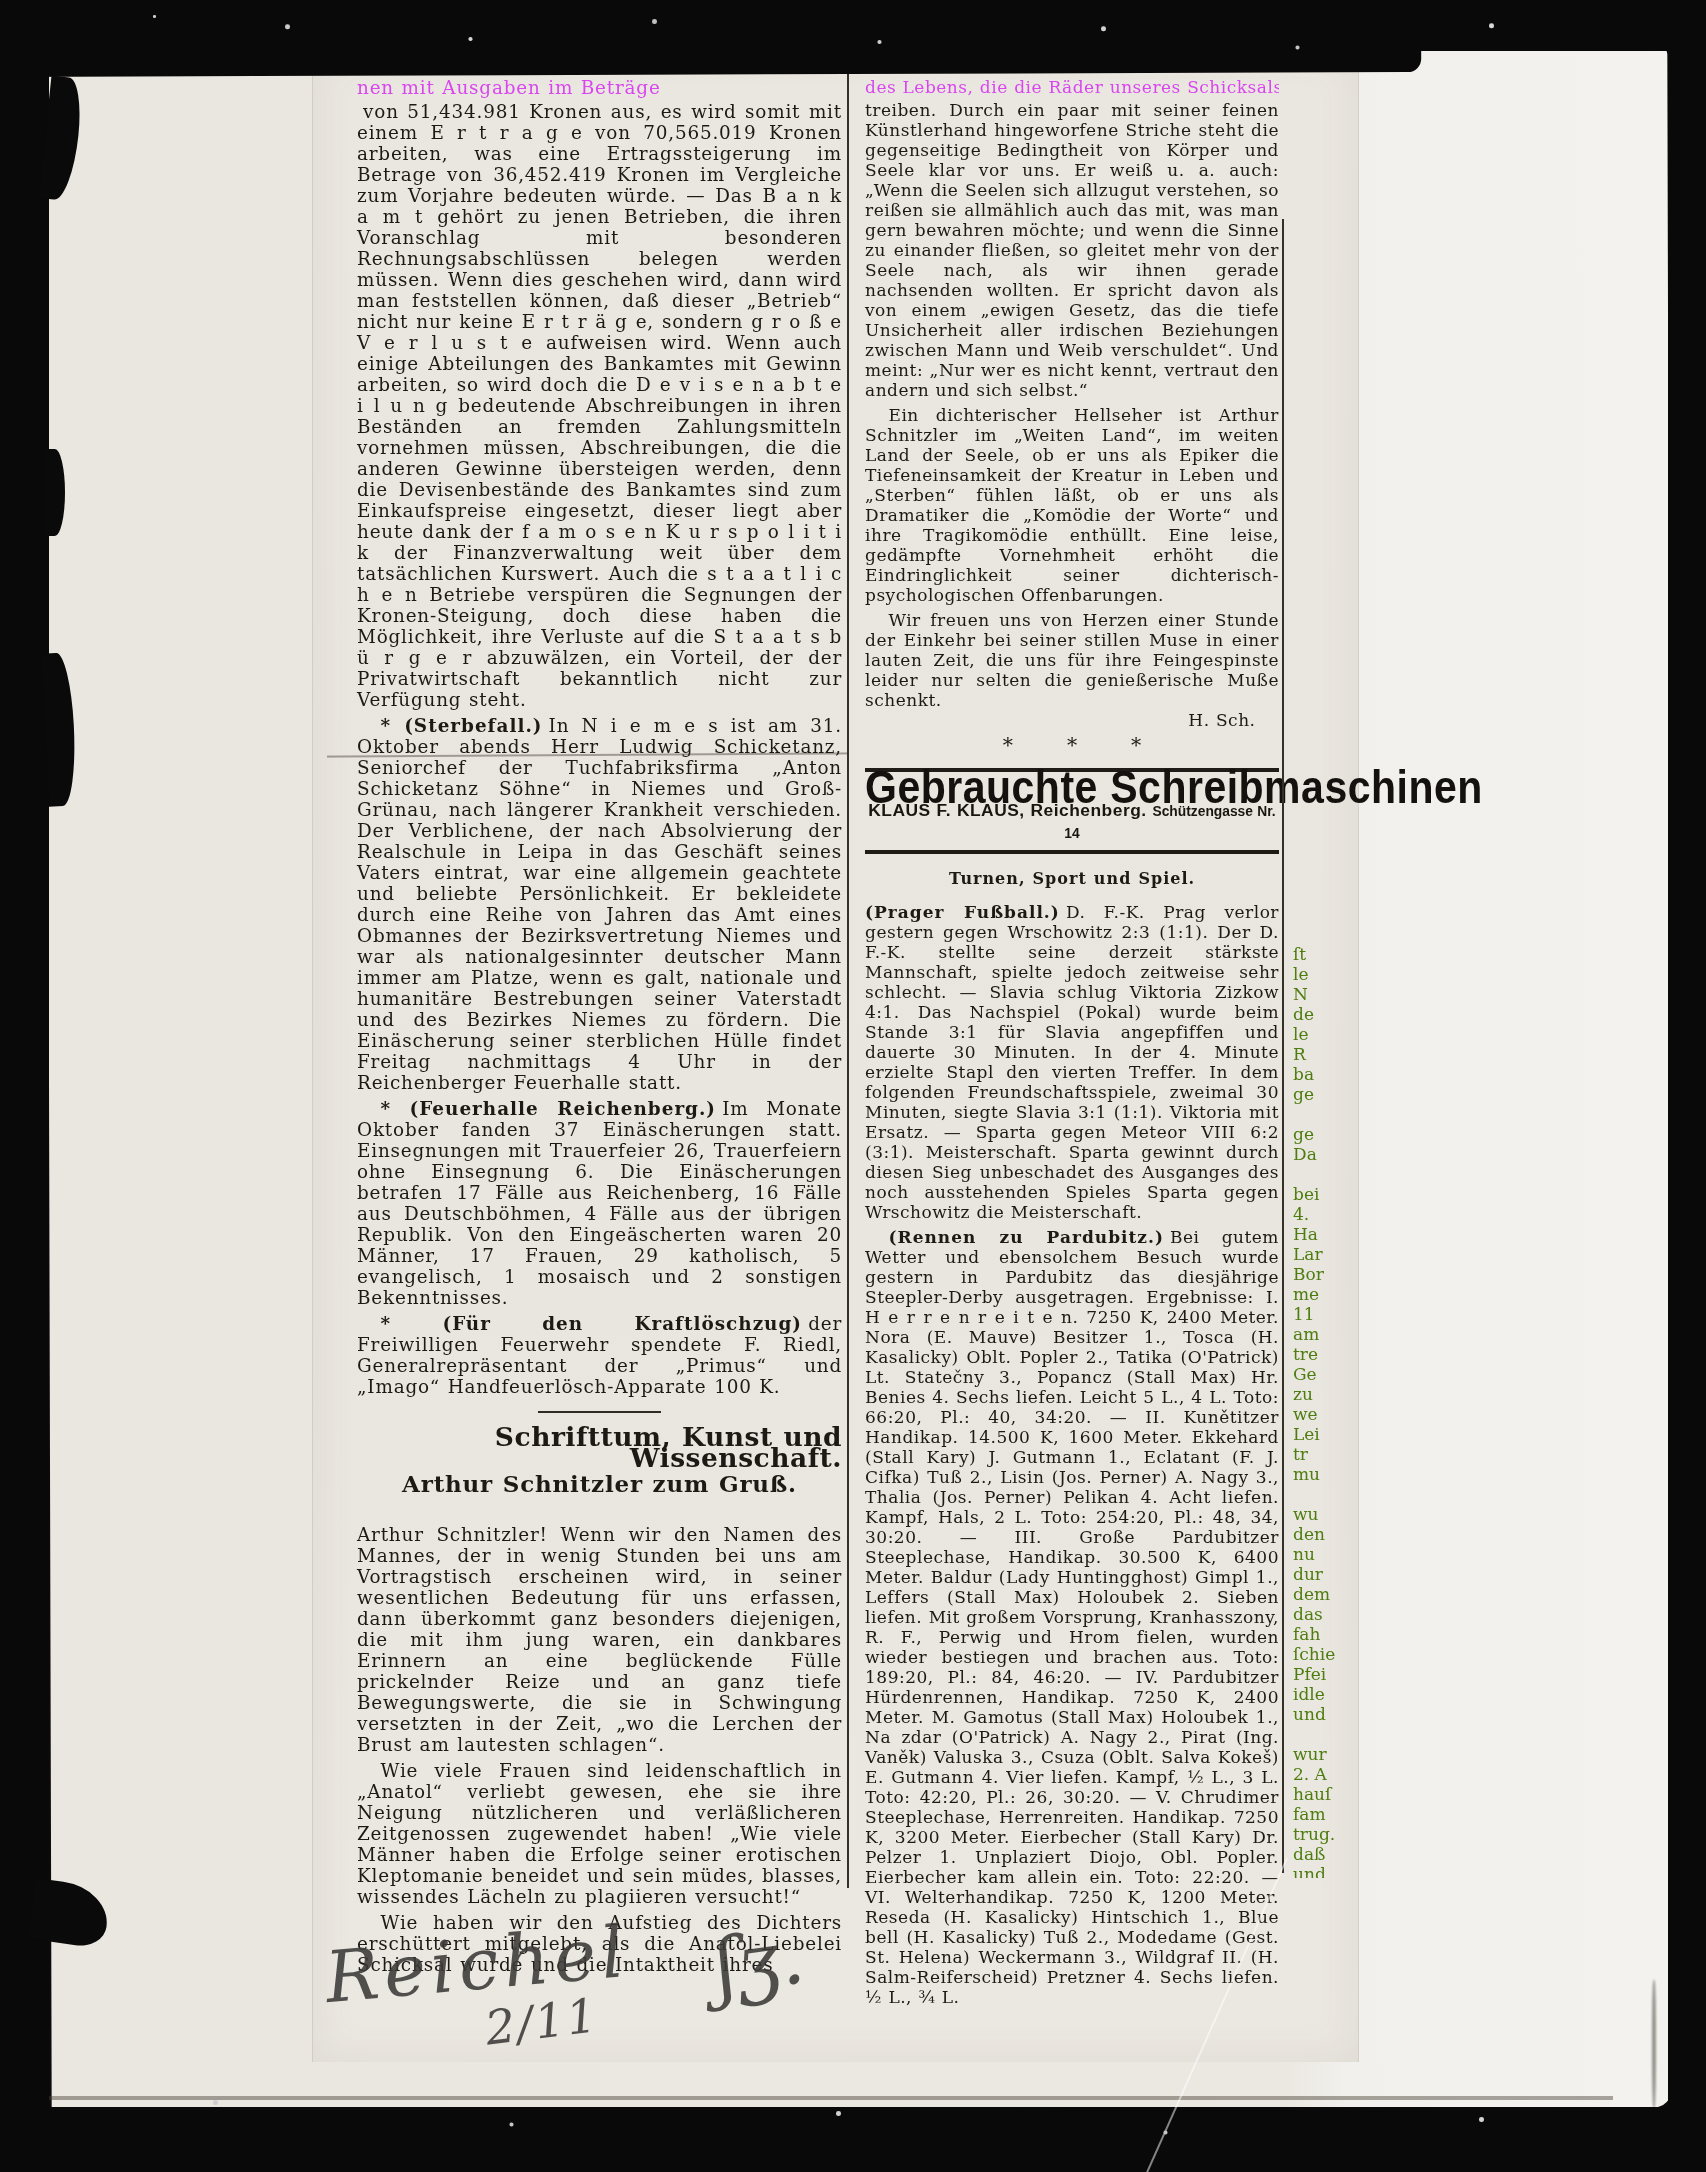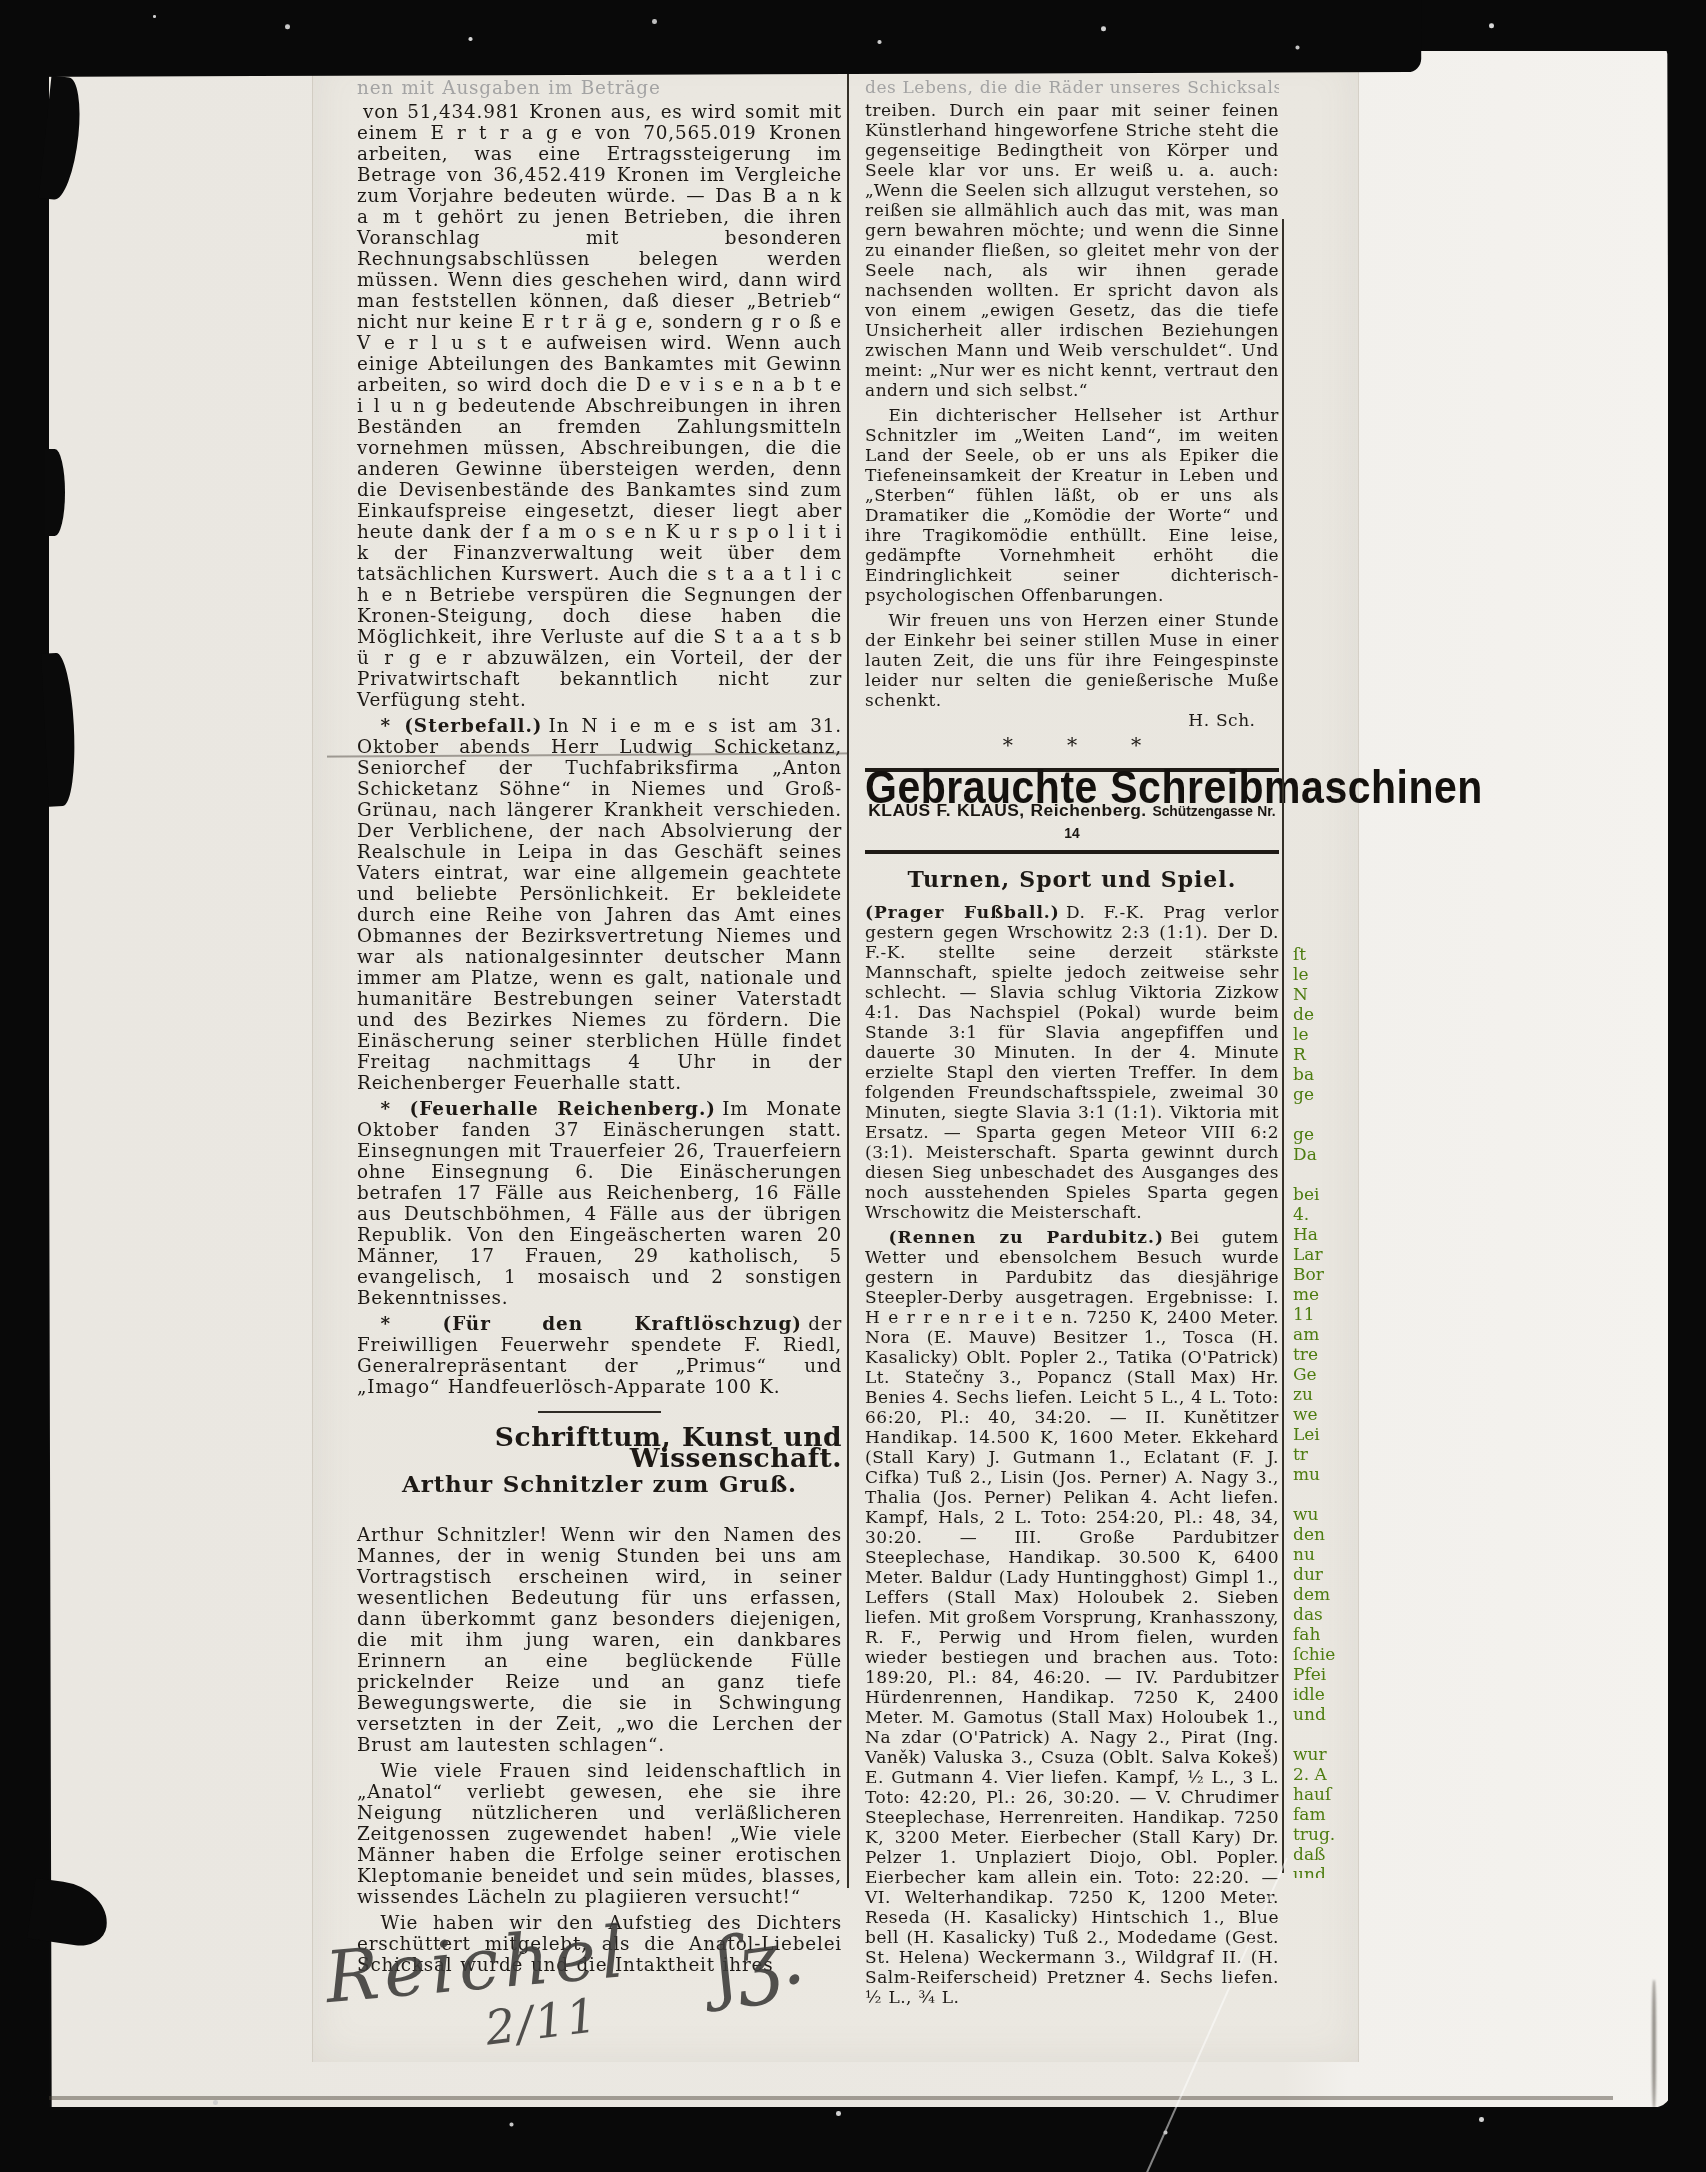--- a/index.html
+++ b/index.html
@@ -49,29 +49,29 @@
              font-size:17px;line-height:20px;letter-spacing:0.5px;word-spacing:0.5px;text-align:justify;}
   .rule-v{position:absolute;width:1.5px;background:#343028;}
   .rule-v1{left:847px;top:71px;height:1817px;}
   .rule-v2{left:1282px;top:219px;height:1654px;}
   .col-frag{position:absolute;left:1293px;top:944px;width:51px;height:934px;overflow:hidden;
             font-size:17px;line-height:20px;color:#4d7c0f;white-space:pre-line;}
 
   p{margin:0 0 5.1px 0;text-indent:23.5px;}
   p.noindent{text-indent:0;}
   .lead{font-weight:bold;letter-spacing:1px;margin-right:6.1px;}
-  .cutline{color:#a3a3a3;overflow:hidden;white-space:nowrap;margin-bottom:3.1px;}
+  .cutline{color:#d946ef;overflow:hidden;white-space:nowrap;margin-bottom:3.1px;}
   .sig{display:block;text-align:right;padding-right:23.5px;}
   .stars{text-align:center;font-size:20.4px;letter-spacing:23.5px;text-indent:23.5px;margin:4.1px 0 8.2px;}
   .hr-small{width:123px;height:2px;background:#2e2a24;margin:13.3px auto 9.2px;}
 
   h1.section{font-size:26.5px;font-weight:bold;text-align:right;margin:13.3px 0 5.1px;
              letter-spacing:0.5px;text-indent:0;}
   h2.sub{font-size:23px;font-weight:bold;text-align:center;margin:2px 0 30px;text-indent:0;}
-  h2.sport{font-size:22px;font-weight:bold;text-align:center;margin:15.3px 0 12.3px;letter-spacing:1px;}
+  h2.sport{font-size:16px;font-weight:bold;text-align:center;margin:15.3px 0 12.3px;letter-spacing:1px;}
 
   .ad{border-top:4.1px solid #1f1b16;border-bottom:4.1px solid #1f1b16;
       margin:12.3px 0 5.1px;padding:5.1px 0 6.1px;text-align:center;}
   .ad-title{font-family:"Liberation Sans",sans-serif;font-weight:bold;font-size:41px;
             letter-spacing:0.5px;transform:scaleY(1.12);transform-origin:center;white-space:nowrap;
             color:#14110e;}
   .ad-line2{font-family:"Liberation Sans",sans-serif;font-weight:bold;font-size:17.4px;
             margin-top:3.1px;color:#191511;letter-spacing:0.5px;}
   .ad-line2 .small{font-size:13.8px;font-weight:bold;letter-spacing:0;}
 

